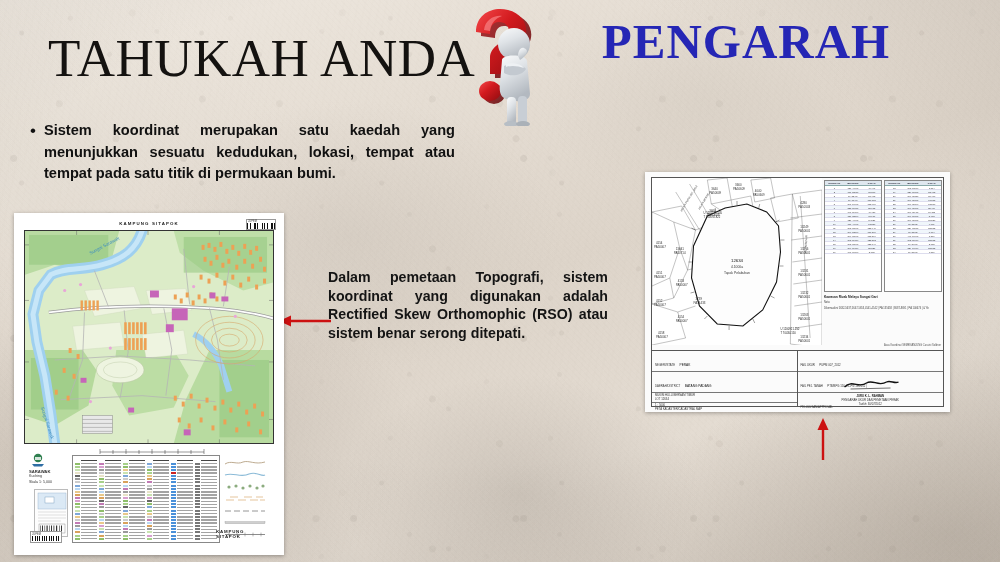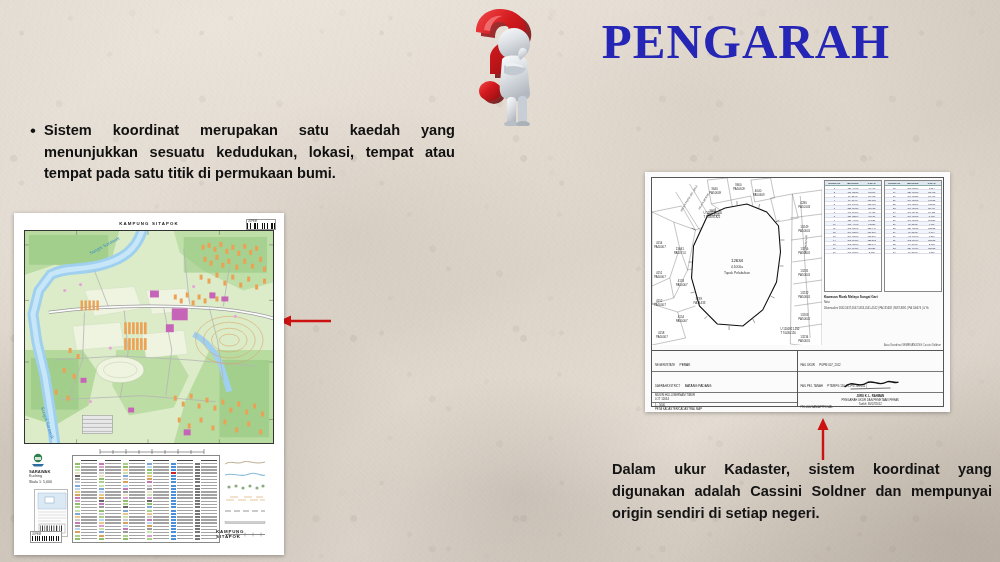--- a/index.html
+++ b/index.html
@@ -279,20 +279,21 @@
 </head>
 <body>
 
 <div id="slide">
 
   <div class="bg-base"></div>
   <div class="bg-speckle"></div>
   <div class="bg-grain"></div>
   <div class="bg-vignette"></div>
 
+  <div class="title-left">TAHUKAH ANDA</div>
 
   <div class="title-right">
     <div class="l2">PENGARAH</div>
   </div>
 
   <div class="qmark-group">
     <svg width="120" height="122" viewBox="0 0 120 122">
       <defs>
         <linearGradient id="qred" x1="0" y1="0" x2="1" y2="1">
           <stop offset="0%" stop-color="#f4484a"></stop>
@@ -330,26 +331,26 @@
         <ellipse cx="71" cy="120" rx="7" ry="3" fill="#aab1b8"></ellipse>
       </g>
     </svg>
   </div>
 
   <div class="bullet-block">
     <div class="bullet-dot">•</div>
     <div class="bullet-text">Sistem koordinat merupakan satu kaedah yang menunjukkan sesuatu kedudukan, lokasi, tempat atau tempat pada satu titik di permukaan bumi.</div>
   </div>
 
+  <div class="callout-mid">Dalam pemetaan Topografi, sistem koordinat yang digunakan adalah Rectified Skew Orthomophic (RSO) atau sistem benar serong ditepati.</div>
   <svg class="arrow-left" viewBox="0 0 52 14">
     <path d="M52 7 L10 7" stroke="#cc1111" stroke-width="2.4" fill="none"></path>
     <path d="M0 7 L12 1.5 L12 12.5 Z" fill="#cc1111"></path>
   </svg>
 
-  <div class="callout-br">Dalam ukur Kadaster, sistem koordinat yang digunakan adalah Cassini Soldner dan mempunyai origin sendiri di setiap negeri.</div>
   <svg class="arrow-up" viewBox="0 0 14 42">
     <path d="M7 42 L7 9" stroke="#cc1111" stroke-width="2.4" fill="none"></path>
     <path d="M7 0 L1.5 12 L12.5 12 Z" fill="#cc1111"></path>
   </svg>
 
   <div class="topo-sheet">
     <div class="topo-inner">
 
       <div class="topo-headline">KAMPUNG SITAPOK</div>
 

